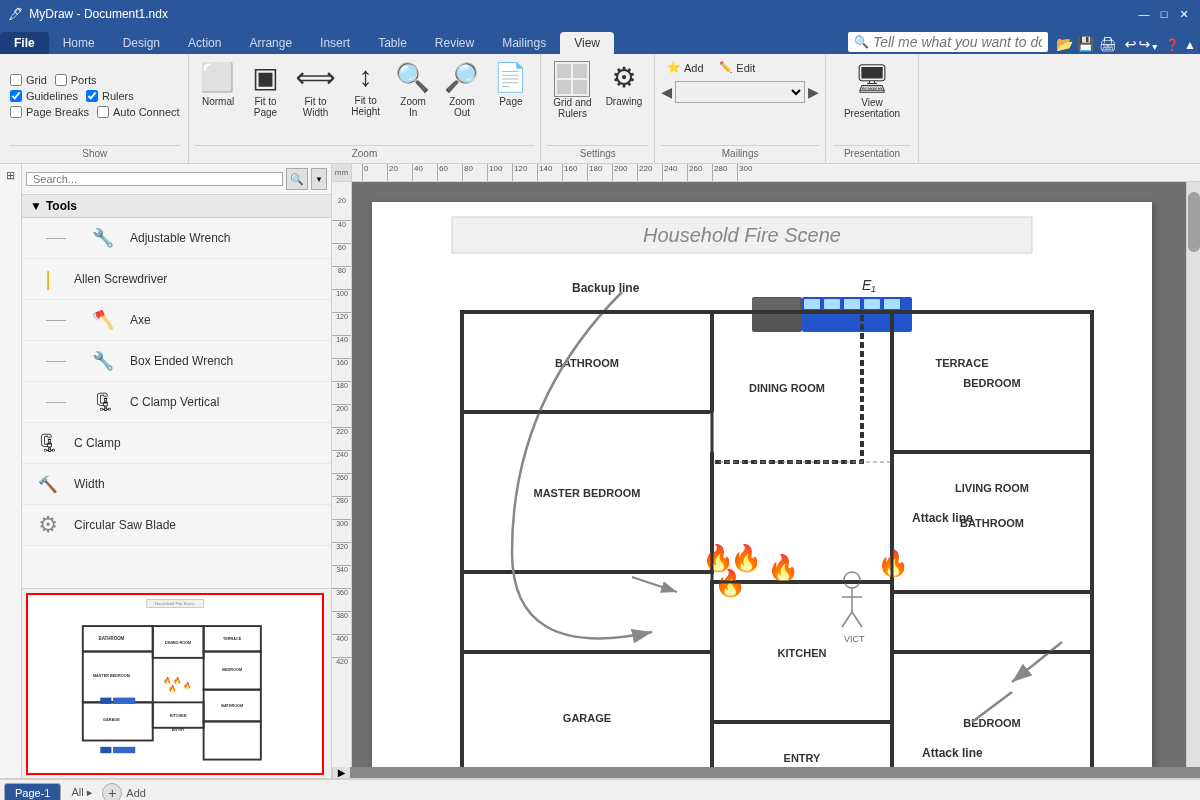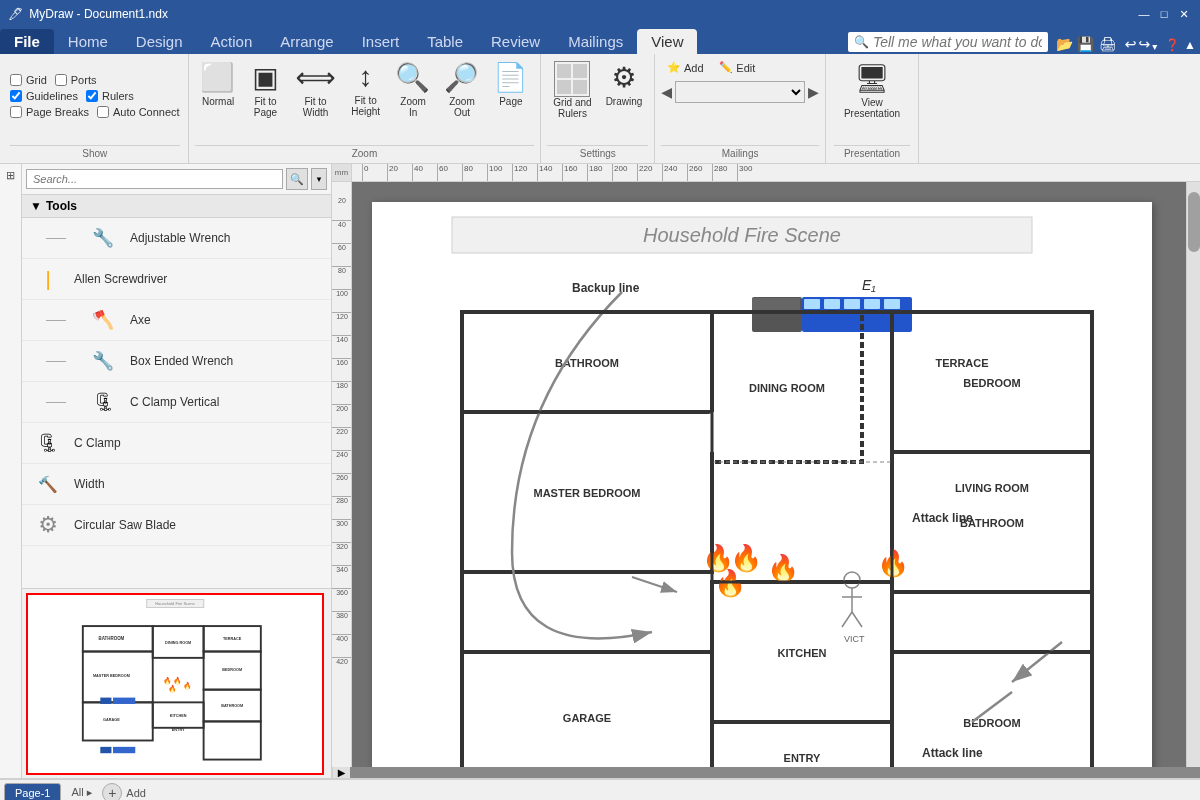--- a/index.html
+++ b/index.html
@@ -6,21 +6,21 @@
     body { font-family: 'Segoe UI', Arial, sans-serif; font-size: 12px; background: #f0f0f0; overflow: hidden; width: 1200px; height: 800px; }
 
     
     #title-bar { background: #2b579a; color: white; height: 28px; display: flex; align-items: center; justify-content: space-between; padding: 0 8px; }
     #title-bar .title { font-size: 12px; display: flex; align-items: center; gap: 6px; }
     #title-bar .win-controls { display: flex; gap: 4px; }
     #title-bar .win-btn { width: 16px; height: 16px; color: white; font-size: 11px; display: flex; align-items: center; justify-content: center; cursor: pointer; }
 
     
     #tab-bar { background: #2b579a; display: flex; align-items: flex-end; height: 26px; }
-    .ribbon-tab { padding: 4px 14px; font-size: 15px; color: #d0d8f0; cursor: pointer; border-radius: 4px 4px 0 0; }
+    .ribbon-tab { padding: 4px 14px; font-size: 12px; color: #d0d8f0; cursor: pointer; border-radius: 4px 4px 0 0; }
     .ribbon-tab.active { background: #f0f0f0; color: #333; font-weight: 400; }
     #search-box { margin-left: auto; margin-right: 8px; margin-bottom: 2px; display: flex; align-items: center; background: white; border-radius: 2px; padding: 2px 6px; width: 200px; gap: 4px; }
     #search-box input { border: none; outline: none; font-size: 14px; color: #666; width: 100%; font-style: italic; }
     #search-box span { color: #666; font-size: 12px; }
 
     
     #ribbon { background: #f0f0f0; border-bottom: 1px solid #d0d0d0; height: 110px; display: flex; padding: 0 2px; }
     .ribbon-group { display: flex; flex-direction: column; padding: 4px 6px; border-right: 1px solid #d0d0d0; min-width: fit-content; }
     .ribbon-group-label { font-size: 10px; color: #666; text-align: center; margin-top: auto; padding-top: 2px; border-top: 1px solid #d0d0d0; }
     .ribbon-buttons { display: flex; align-items: flex-start; gap: 2px; flex: 1; }
@@ -45,21 +45,21 @@
     
     #main { display: flex; height: calc(800px - 28px - 26px - 110px - 22px); }
 
     
     #toolbar-strip { width: 22px; background: #f5f5f5; border-right: 1px solid #d0d0d0; display: flex; flex-direction: column; align-items: center; padding: 2px 0; gap: 1px; }
     .tool-strip-btn { width: 18px; height: 18px; display: flex; align-items: center; justify-content: center; cursor: pointer; font-size: 11px; color: #555; border-radius: 2px; }
 
     
     #sidebar { width: 310px; background: #f5f5f5; border-right: 1px solid #d0d0d0; display: flex; flex-direction: column; }
     #sidebar-search { display: flex; align-items: center; padding: 4px; gap: 3px; border-bottom: 1px solid #d0d0d0; }
-    #sidebar-search input { flex: 1; height: 20px; border: 1px solid #aaa; padding: 2px 6px; font-size: 11px; font-style: italic; }
+    #sidebar-search input { flex: 1; height: 14px; border: 1px solid #aaa; padding: 2px 6px; font-size: 11px; }
     #sidebar-search .search-btn { width: 22px; height: 22px; background: #e0e0e0; border: 1px solid #aaa; display: flex; align-items: center; justify-content: center; cursor: pointer; font-size: 11px; }
     #sidebar-search .dropdown-btn { width: 16px; height: 22px; background: #e0e0e0; border: 1px solid #aaa; display: flex; align-items: center; justify-content: center; cursor: pointer; font-size: 9px; }
     #tools-section { flex: 1; overflow-y: auto; }
     #tools-header { display: flex; align-items: center; padding: 4px 8px; font-weight: bold; font-size: 12px; cursor: pointer; background: #e8e8e8; border-bottom: 1px solid #d0d0d0; }
     #tools-header span.arrow { margin-right: 4px; }
     .tool-item { display: flex; align-items: center; padding: 6px 12px; border-bottom: 1px solid #e8e8e8; cursor: pointer; gap: 12px; }
     .tool-icon { width: 28px; height: 28px; display: flex; align-items: center; justify-content: center; font-size: 18px; }
     .tool-name { font-size: 12px; color: #333; }
     .tool-divider { width: 20px; height: 1px; background: #aaa; margin: 0 12px; }
 

